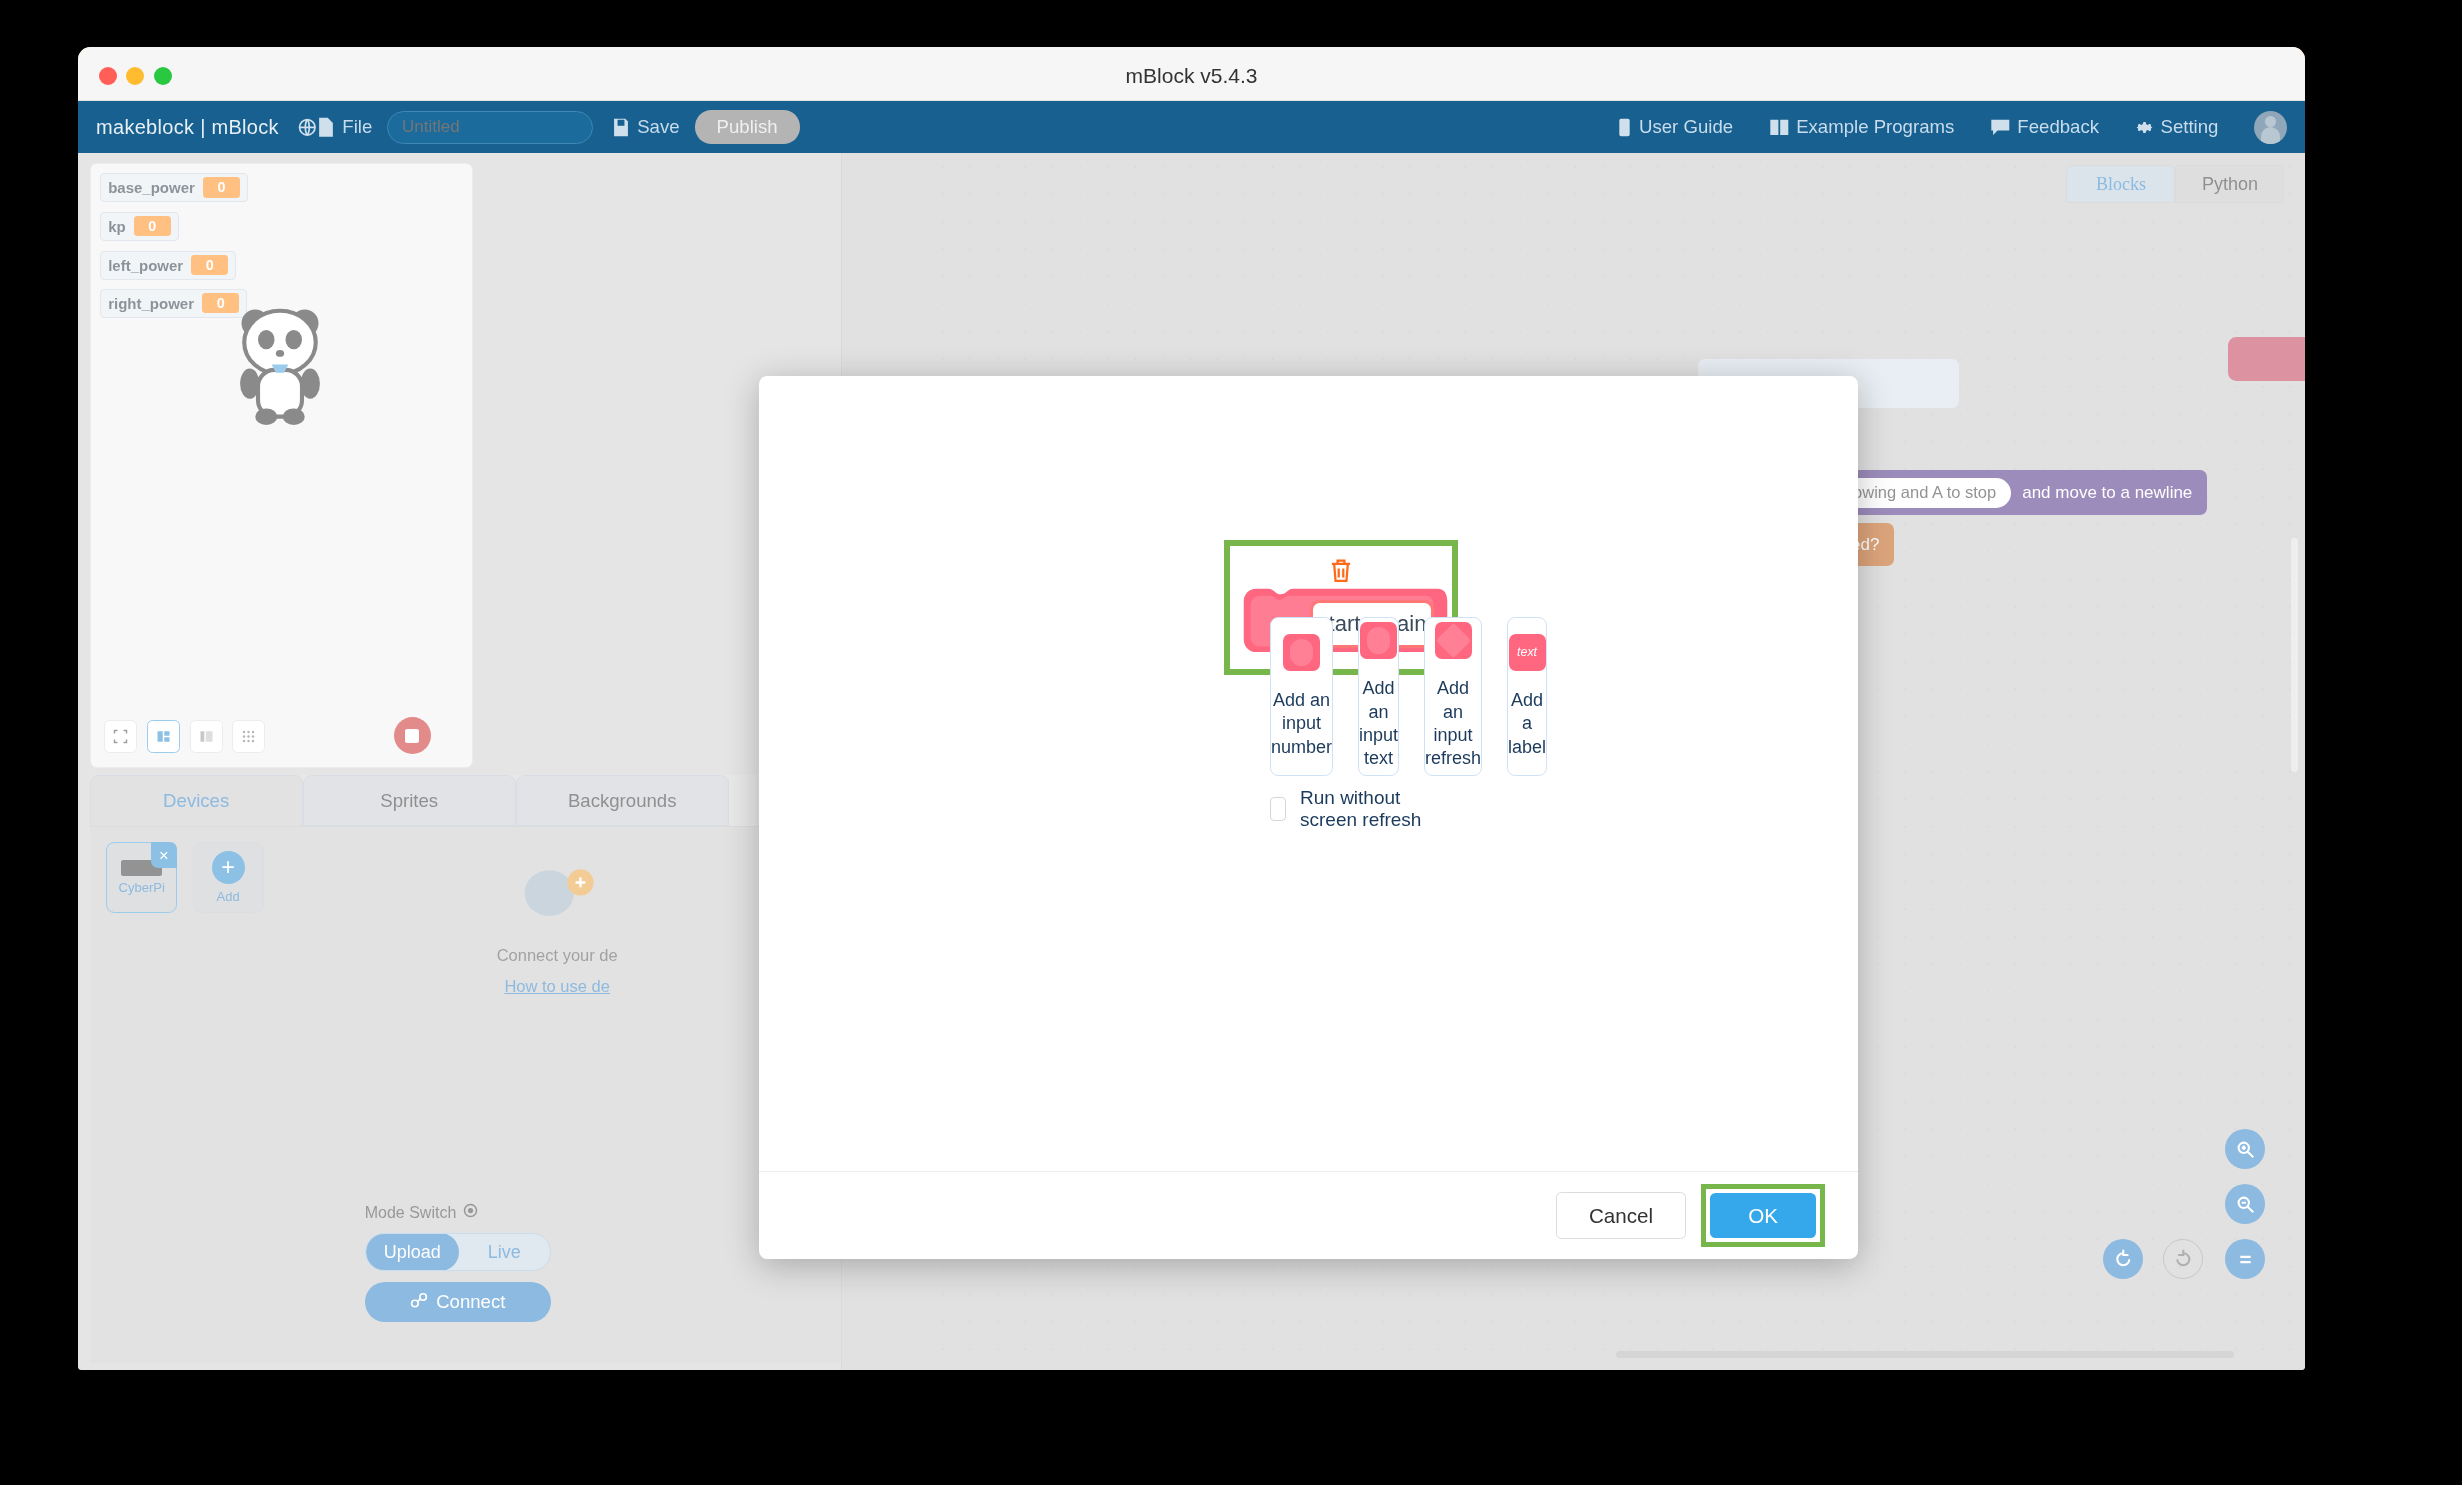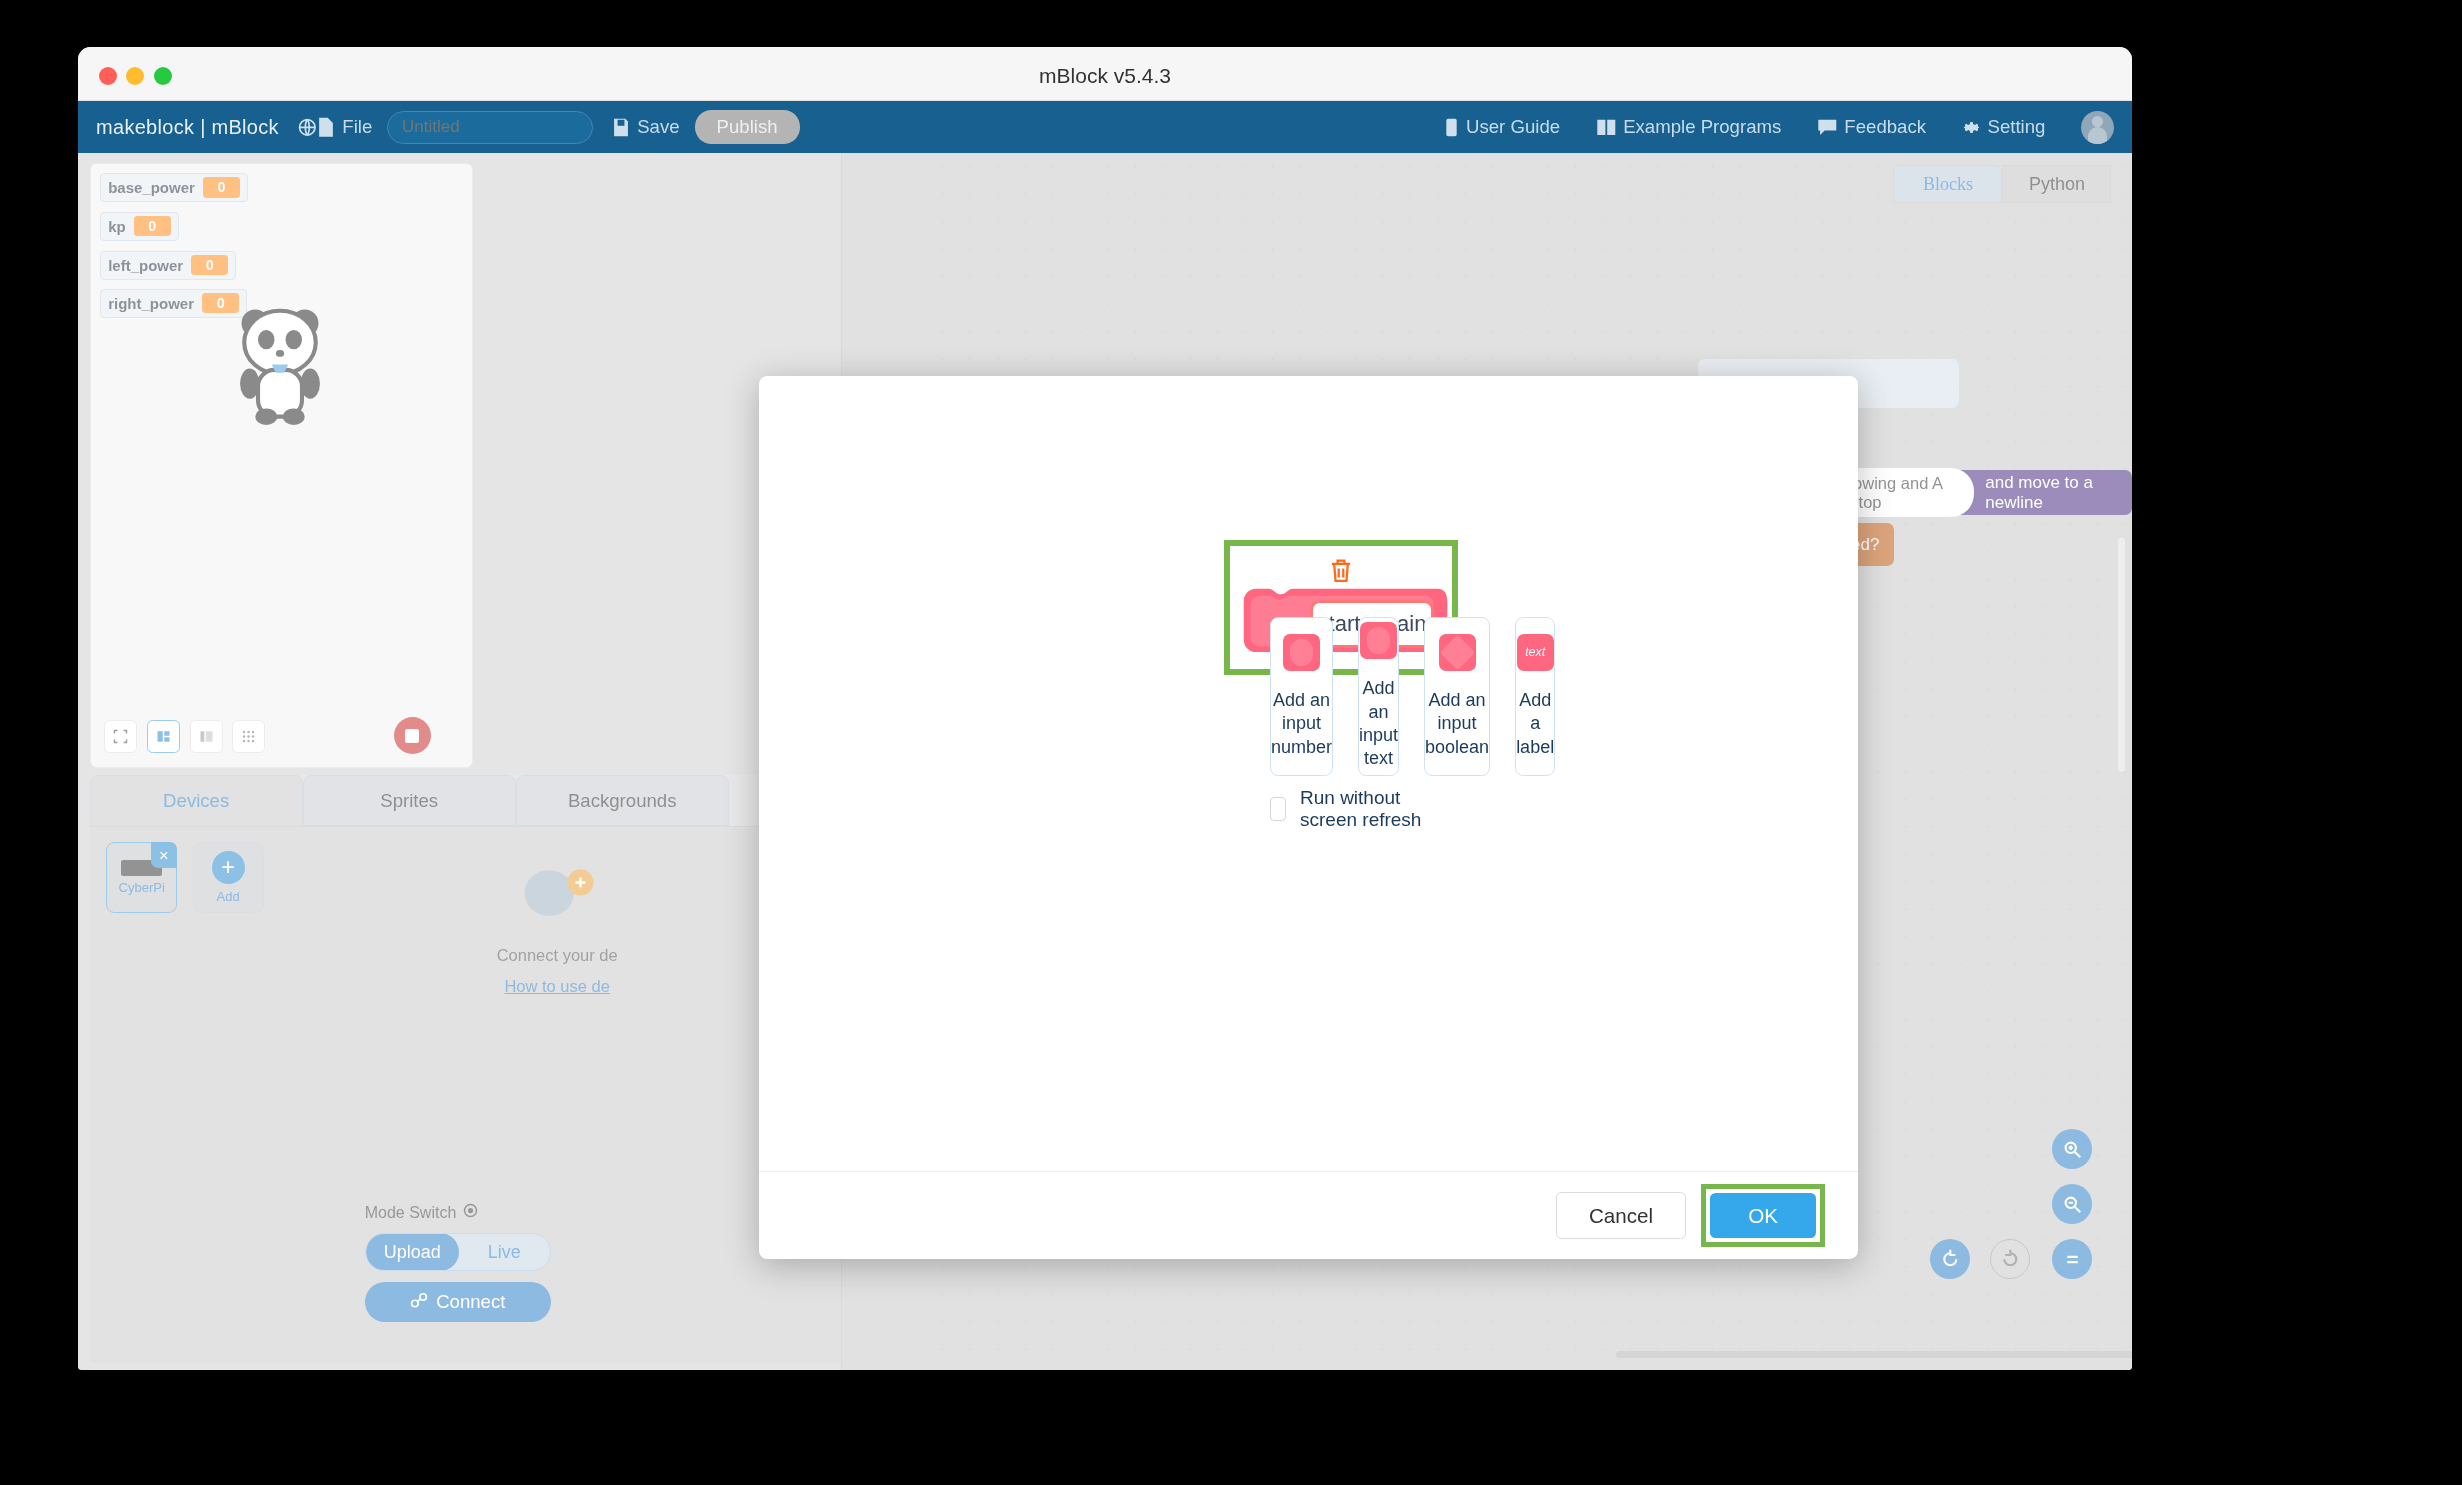--- a/index.html
+++ b/index.html
@@ -7,21 +7,21 @@
     width: 2462px; height: 1485px;
     background: #000;
     font-family: "Liberation Sans", sans-serif;
     overflow: hidden;
   }
 
   
   #app-window {
     position: absolute;
     left: 78px; top: 47px;
-    width: 2054px; height: 1323px;
+    width: 2227px; height: 1323px;
     background: #fdba74;
     border-radius: 12.4px 12.4px 4.1px 4.1px;
     overflow: hidden;
     box-shadow: 0 6.9px 27.5px rgba(0,0,0,.5);
   }
   #titlebar {
     position: relative;
     height: 54px;
     background: #f6f6f6;
     border-bottom: 0.7px solid #e2e2e2;
@@ -680,21 +680,21 @@
             <div class="opt-card">
               <span class="opt-ico">
                   <i class="opt-ico-round"></i>
                 </span>
               <span class="opt-label">Add an input text</span>
             </div>
             <div class="opt-card">
               <span class="opt-ico">
                   <i class="opt-ico-diamond"></i>
                 </span>
-              <span class="opt-label">Add an input boolean</span>
+              <span class="opt-label">Add an input refresh</span>
             </div>
             <div class="opt-card">
               <span class="opt-ico">
                 <i class="opt-ico-text">text</i>
               </span>
               <span class="opt-label">Add a label</span>
             </div>
           </div>
 
           <div id="checkbox-row">

